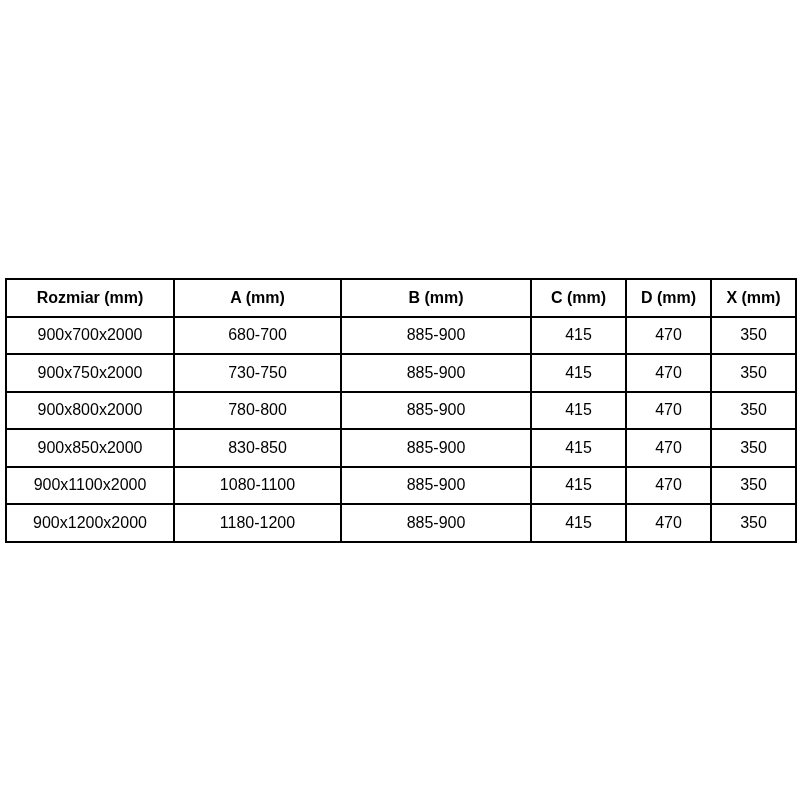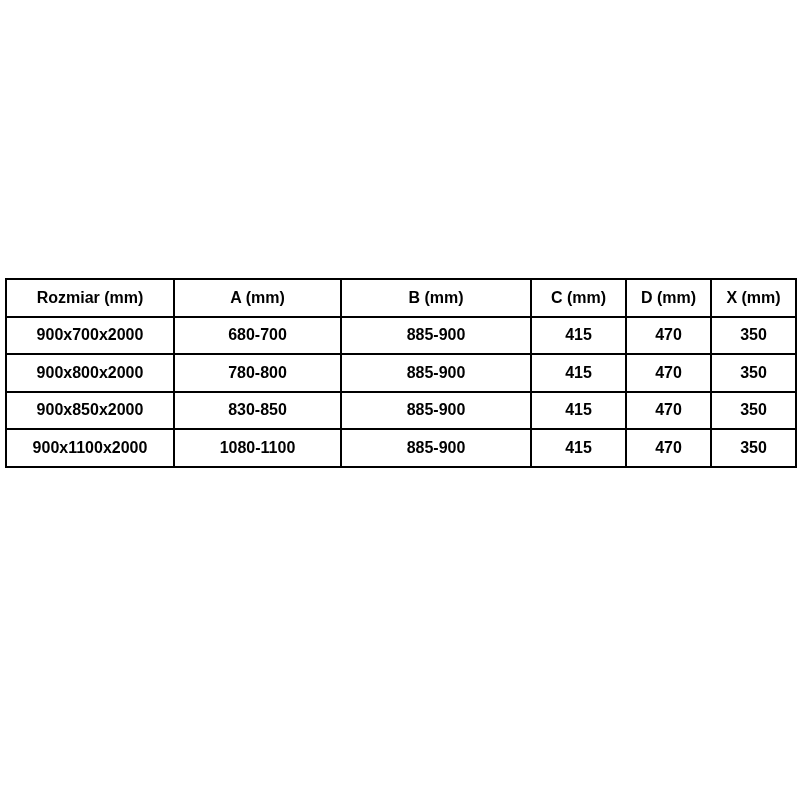--- a/index.html
+++ b/index.html
@@ -25,21 +25,20 @@
   table.dims td {
     border: 2px solid #000000;
     text-align: center;
     vertical-align: middle;
     height: 37.5px;
     font-size: 16px;
     line-height: 1;
     padding: 0;
     white-space: nowrap;
     background: #ffffff;
-    font-weight: bold;
   }
   table.dims th { font-weight: bold; }
   col.c-size { width: 168px; }
   col.c-a    { width: 167px; }
   col.c-b    { width: 190px; }
   col.c-c    { width: 95px; }
   col.c-d    { width: 85px; }
   col.c-x    { width: 85px; }
 </style>
 </head>
@@ -67,20 +66,28 @@
   <tbody>
     <tr>
       <td>900x700x2000</td>
       <td>680-700</td>
       <td>885-900</td>
       <td>415</td>
       <td>470</td>
       <td>350</td>
     </tr>
     <tr>
+      <td>900x750x2000</td>
+      <td>730-750</td>
+      <td>885-900</td>
+      <td>415</td>
+      <td>470</td>
+      <td>350</td>
+    </tr>
+    <tr>
       <td>900x800x2000</td>
       <td>780-800</td>
       <td>885-900</td>
       <td>415</td>
       <td>470</td>
       <td>350</td>
     </tr>
     <tr>
       <td>900x850x2000</td>
       <td>830-850</td>
@@ -90,14 +97,22 @@
       <td>350</td>
     </tr>
     <tr>
       <td>900x1100x2000</td>
       <td>1080-1100</td>
       <td>885-900</td>
       <td>415</td>
       <td>470</td>
       <td>350</td>
     </tr>
+    <tr>
+      <td>900x1200x2000</td>
+      <td>1180-1200</td>
+      <td>885-900</td>
+      <td>415</td>
+      <td>470</td>
+      <td>350</td>
+    </tr>
   </tbody>
 </table>
 
 </body></html>

